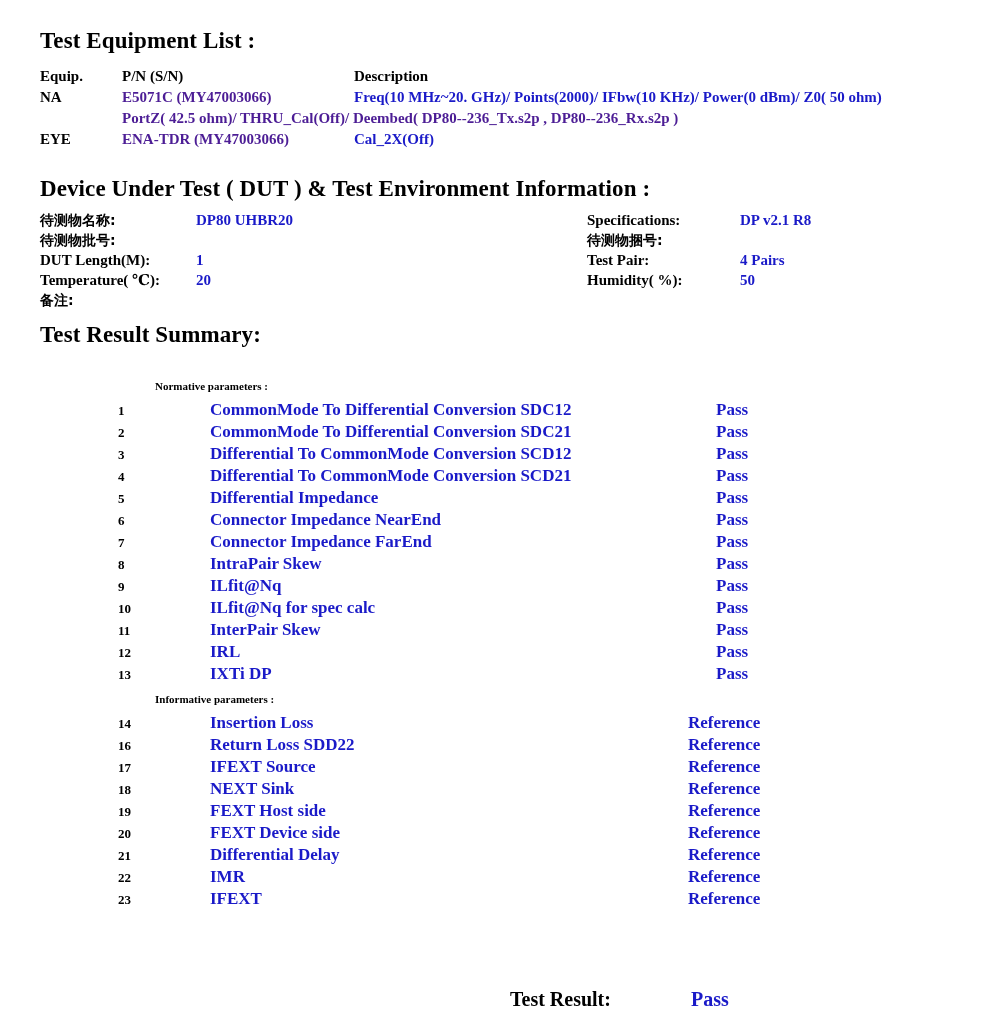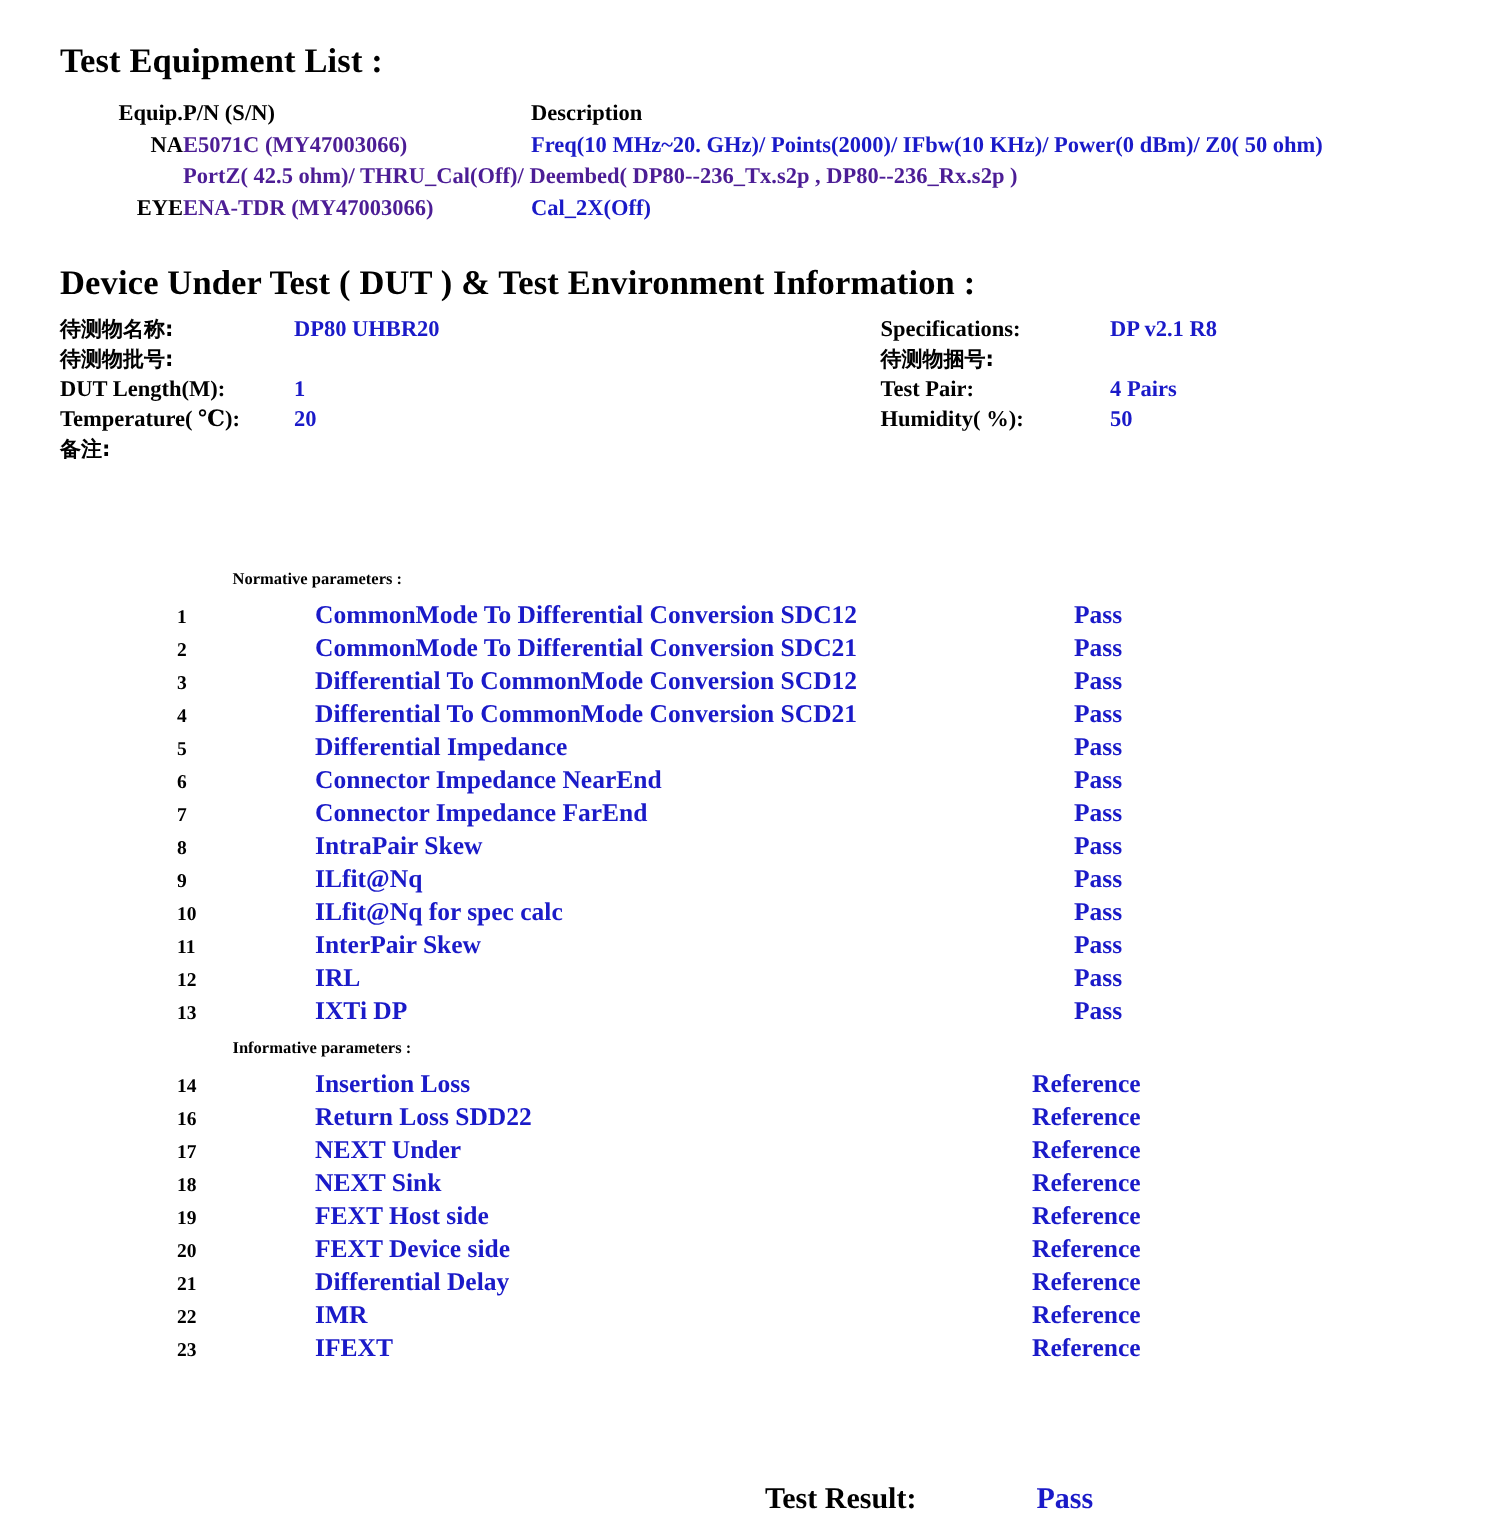--- a/index.html
+++ b/index.html
@@ -40,25 +40,25 @@
     border-collapse: collapse;
     font-size: 15px;
     font-weight: bold;
   }
   .equip-table td {
     padding: 0;
     line-height: 21px;
     vertical-align: top;
     white-space: nowrap;
   }
-  .col-equip { width: 82px; text-align: right; color: #000; }
+  .col-equip { width: 82px; text-align: left; color: #000; }
   .col-pn    { width: 232px; color: #4c1d95; }
   .col-desc  { color: #1a1ac8; }
   .hdr td { color: #000 !important; }
-  .hdr .col-equip { text-align: right; }
+  .hdr .col-equip { text-align: left; }
 
   
   .dut-left {
     position: absolute;
     left: 40px;
     top: 210px;
     font-size: 15px;
     font-weight: bold;
   }
   .dut-right {
@@ -212,20 +212,21 @@
             <td class="dut-value">4 Pairs</td>
           </tr>
           <tr>
             <td class="dut-label">Humidity( %):</td>
             <td class="dut-value">50</td>
           </tr>
         </tbody>
       </table>
   </div>
 
+  <div class="section-title" style="left:40px; top:322px;">Test Result Summary:</div>
 
   <div class="group-head" style="top:380px;">Normative parameters :</div>
 
   <table class="results normative" style="top:399px;">
     <tbody id="normative-body">
         <tr>
           <td class="idx">1</td>
           <td class="pname">CommonMode To Differential Conversion SDC12</td>
           <td class="pstatus">Pass</td>
         </tr>
@@ -301,21 +302,21 @@
           <td class="pname">Insertion Loss</td>
           <td class="pstatus">Reference</td>
         </tr>
         <tr>
           <td class="idx">16</td>
           <td class="pname">Return Loss SDD22</td>
           <td class="pstatus">Reference</td>
         </tr>
         <tr>
           <td class="idx">17</td>
-          <td class="pname">NEXT Under</td>
+          <td class="pname">IFEXT Source</td>
           <td class="pstatus">Reference</td>
         </tr>
         <tr>
           <td class="idx">18</td>
           <td class="pname">NEXT Sink</td>
           <td class="pstatus">Reference</td>
         </tr>
         <tr>
           <td class="idx">19</td>
           <td class="pname">FEXT Host side</td>

